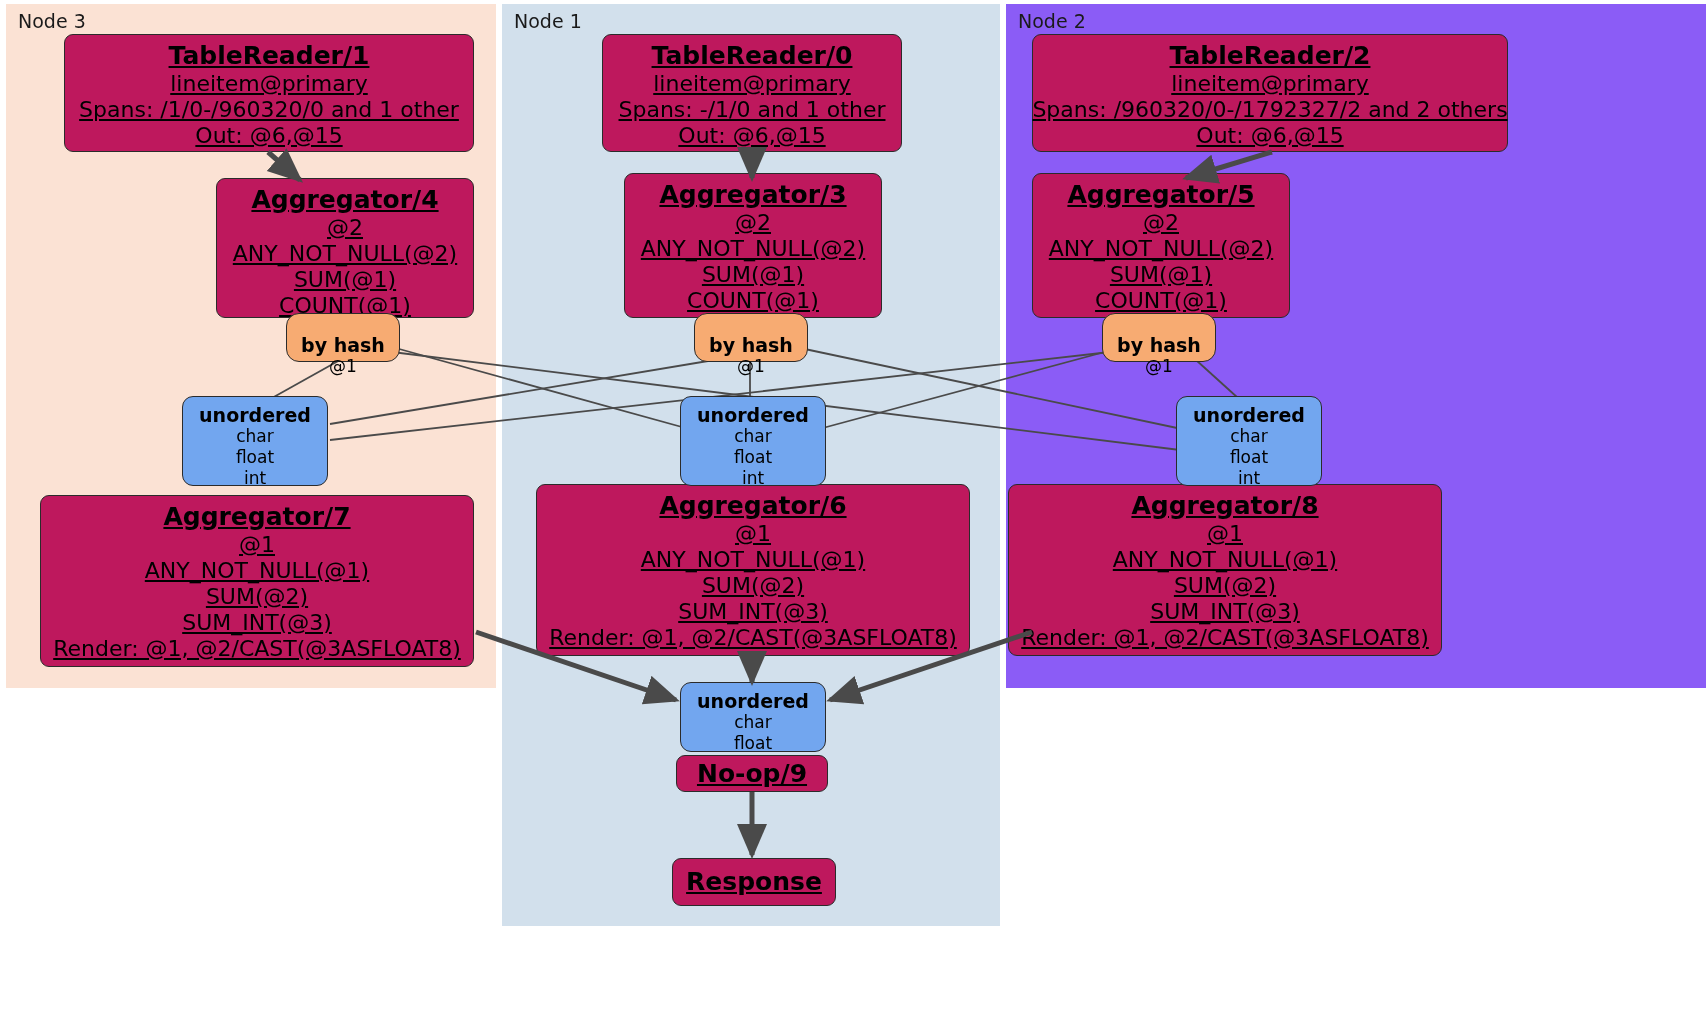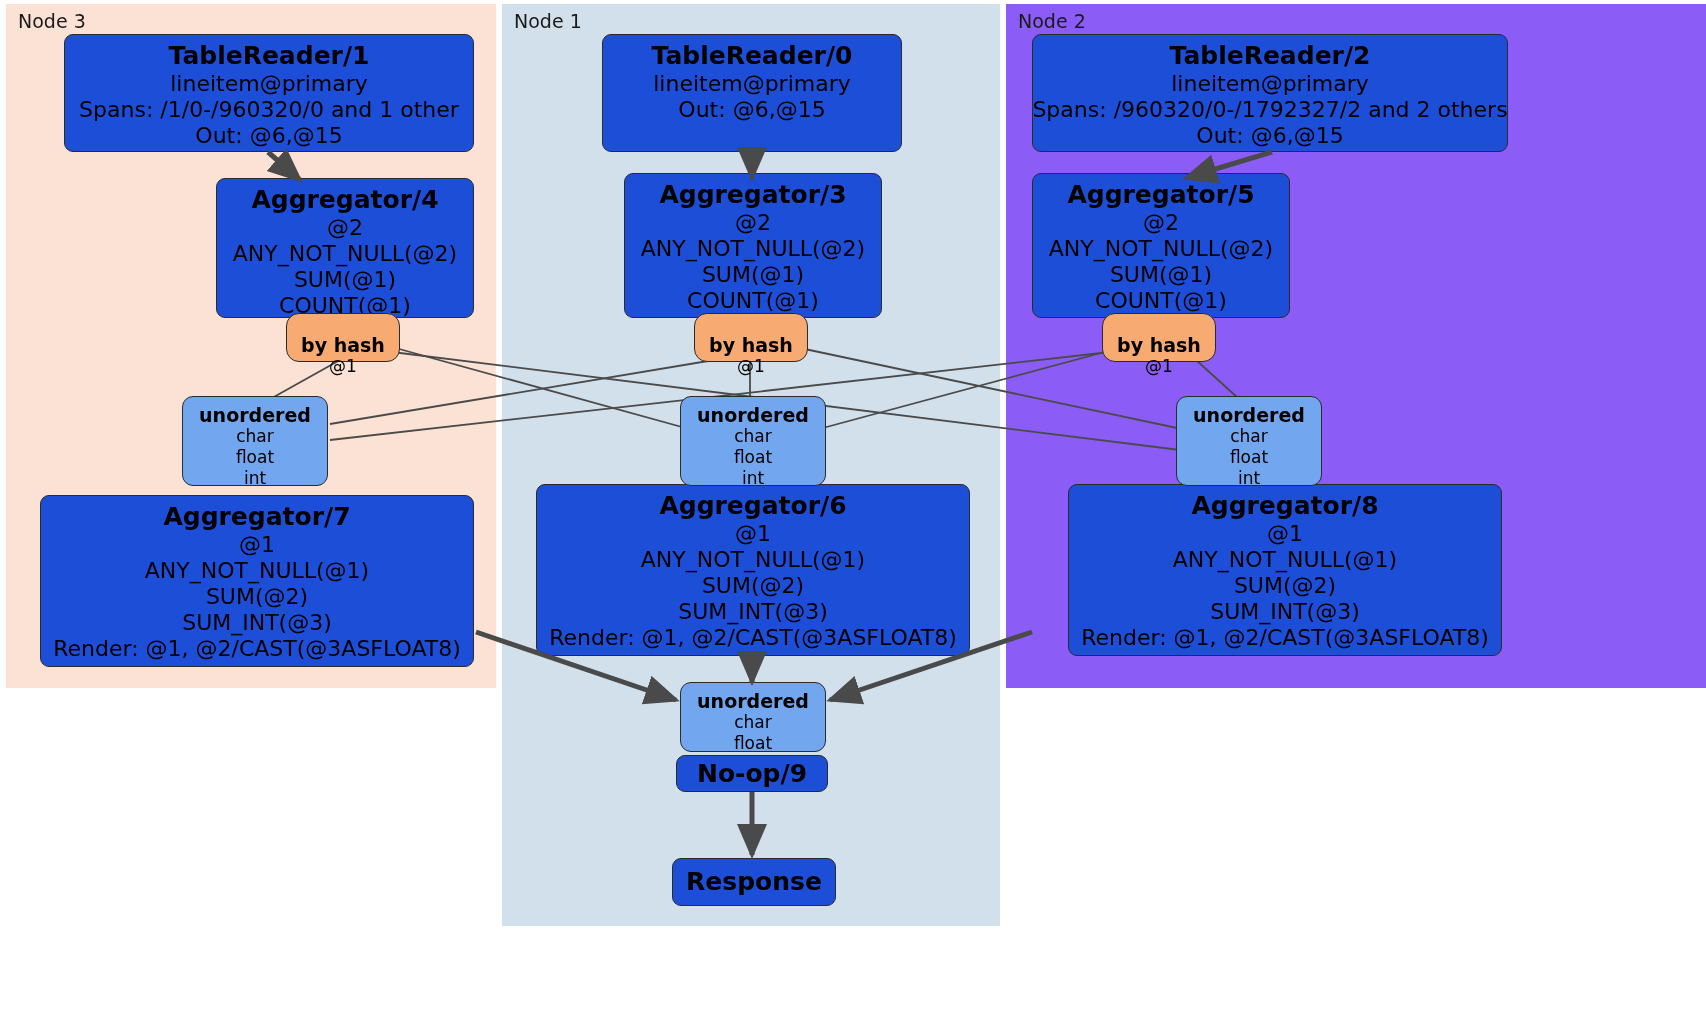--- a/index.html
+++ b/index.html
@@ -36,21 +36,22 @@
     border-radius: 9px;
     text-align: center;
     color: #000000;
     display: flex;
     flex-direction: column;
     justify-content: flex-start;
     align-items: center;
     padding-top: 6px;
   }
   .proc {
-    background: #1d4ed8;
+    background: #be185d;
+    text-decoration: underline;
   }
   .router {
     background: #f7ab72;
     border-radius: 13px;
     padding-top: 20px;
   }
   .sync {
     background: #72a6ef;
     border-radius: 11px;
     padding-top: 7px;
@@ -160,20 +161,21 @@
     <div class="box proc" style="left:64px; top:34px; width:410px; height:118px;">
       <span class="title">TableReader/1</span>
       <span class="sub">lineitem@primary</span>
       <span class="sub">Spans: /1/0-/960320/0 and 1 other</span>
       <span class="sub">Out: @6,@15</span>
     </div>
 
     <div class="box proc" style="left:602px; top:34px; width:300px; height:118px;">
       <span class="title">TableReader/0</span>
       <span class="sub">lineitem@primary</span>
+      <span class="sub">Spans: -/1/0 and 1 other</span>
       <span class="sub">Out: @6,@15</span>
     </div>
 
     <div class="box proc" style="left:1032px; top:34px; width:476px; height:118px;">
       <span class="title">TableReader/2</span>
       <span class="sub">lineitem@primary</span>
       <span class="sub">Spans: /960320/0-/1792327/2 and 2 others</span>
       <span class="sub">Out: @6,@15</span>
     </div>
 
@@ -248,21 +250,21 @@
 
     <div class="box proc" style="left:536px; top:484px; width:434px; height:172px;">
       <span class="title">Aggregator/6</span>
       <span class="sub">@1</span>
       <span class="sub">ANY_NOT_NULL(@1)</span>
       <span class="sub">SUM(@2)</span>
       <span class="sub">SUM_INT(@3)</span>
       <span class="sub">Render: @1, @2/CAST(@3ASFLOAT8)</span>
     </div>
 
-    <div class="box proc" style="left:1068px; top:484px; width:434px; height:172px;">
+    <div class="box proc" style="left:1008px; top:484px; width:434px; height:172px;">
       <span class="title">Aggregator/8</span>
       <span class="sub">@1</span>
       <span class="sub">ANY_NOT_NULL(@1)</span>
       <span class="sub">SUM(@2)</span>
       <span class="sub">SUM_INT(@3)</span>
       <span class="sub">Render: @1, @2/CAST(@3ASFLOAT8)</span>
     </div>
 
     <div class="box sync" style="left:680px; top:682px; width:146px; height:70px;">
       <span class="title-sm">unordered</span>

